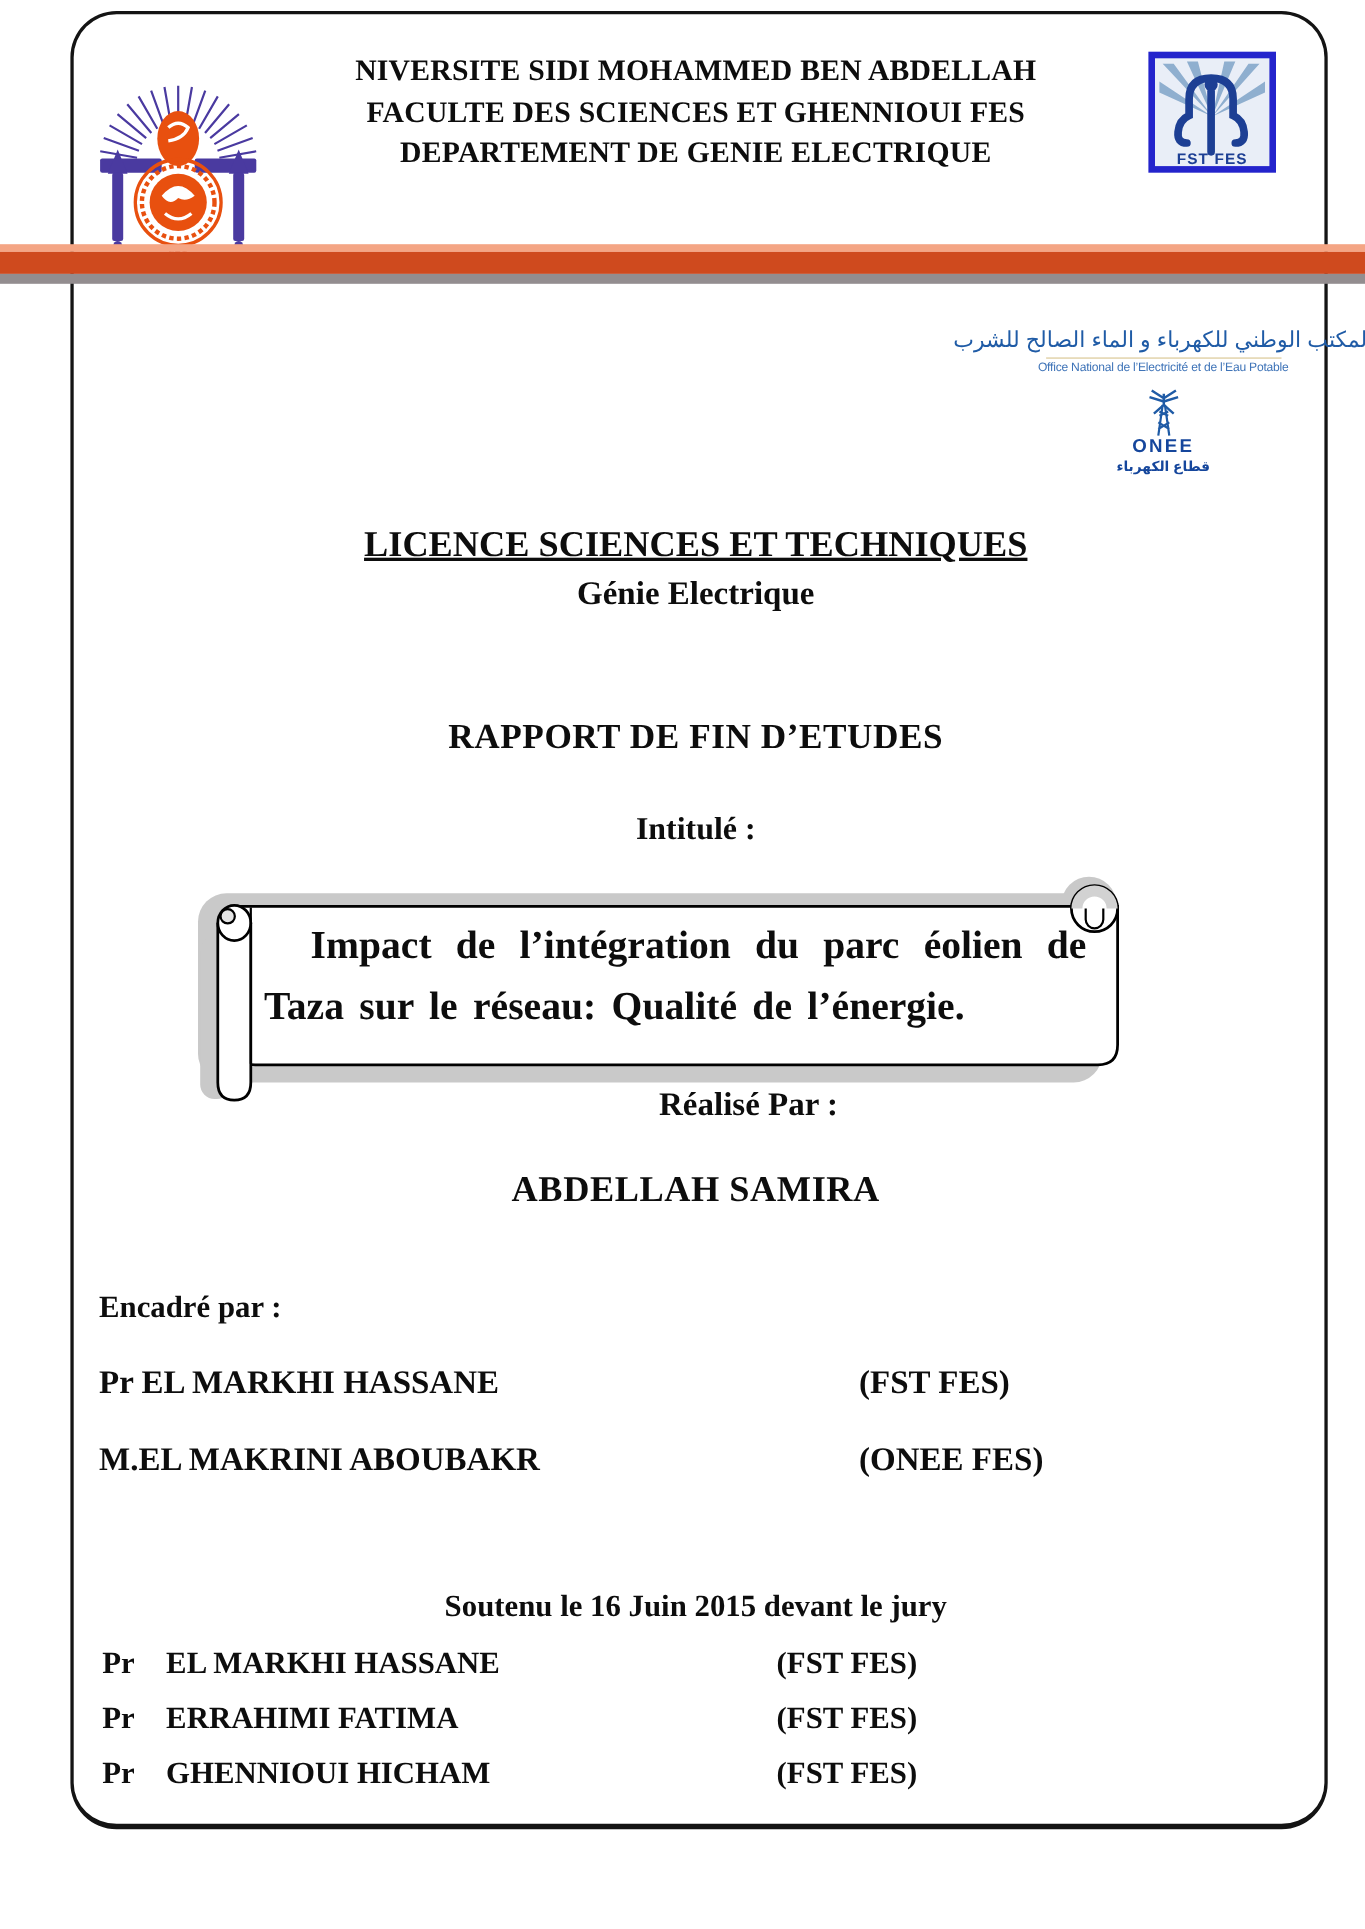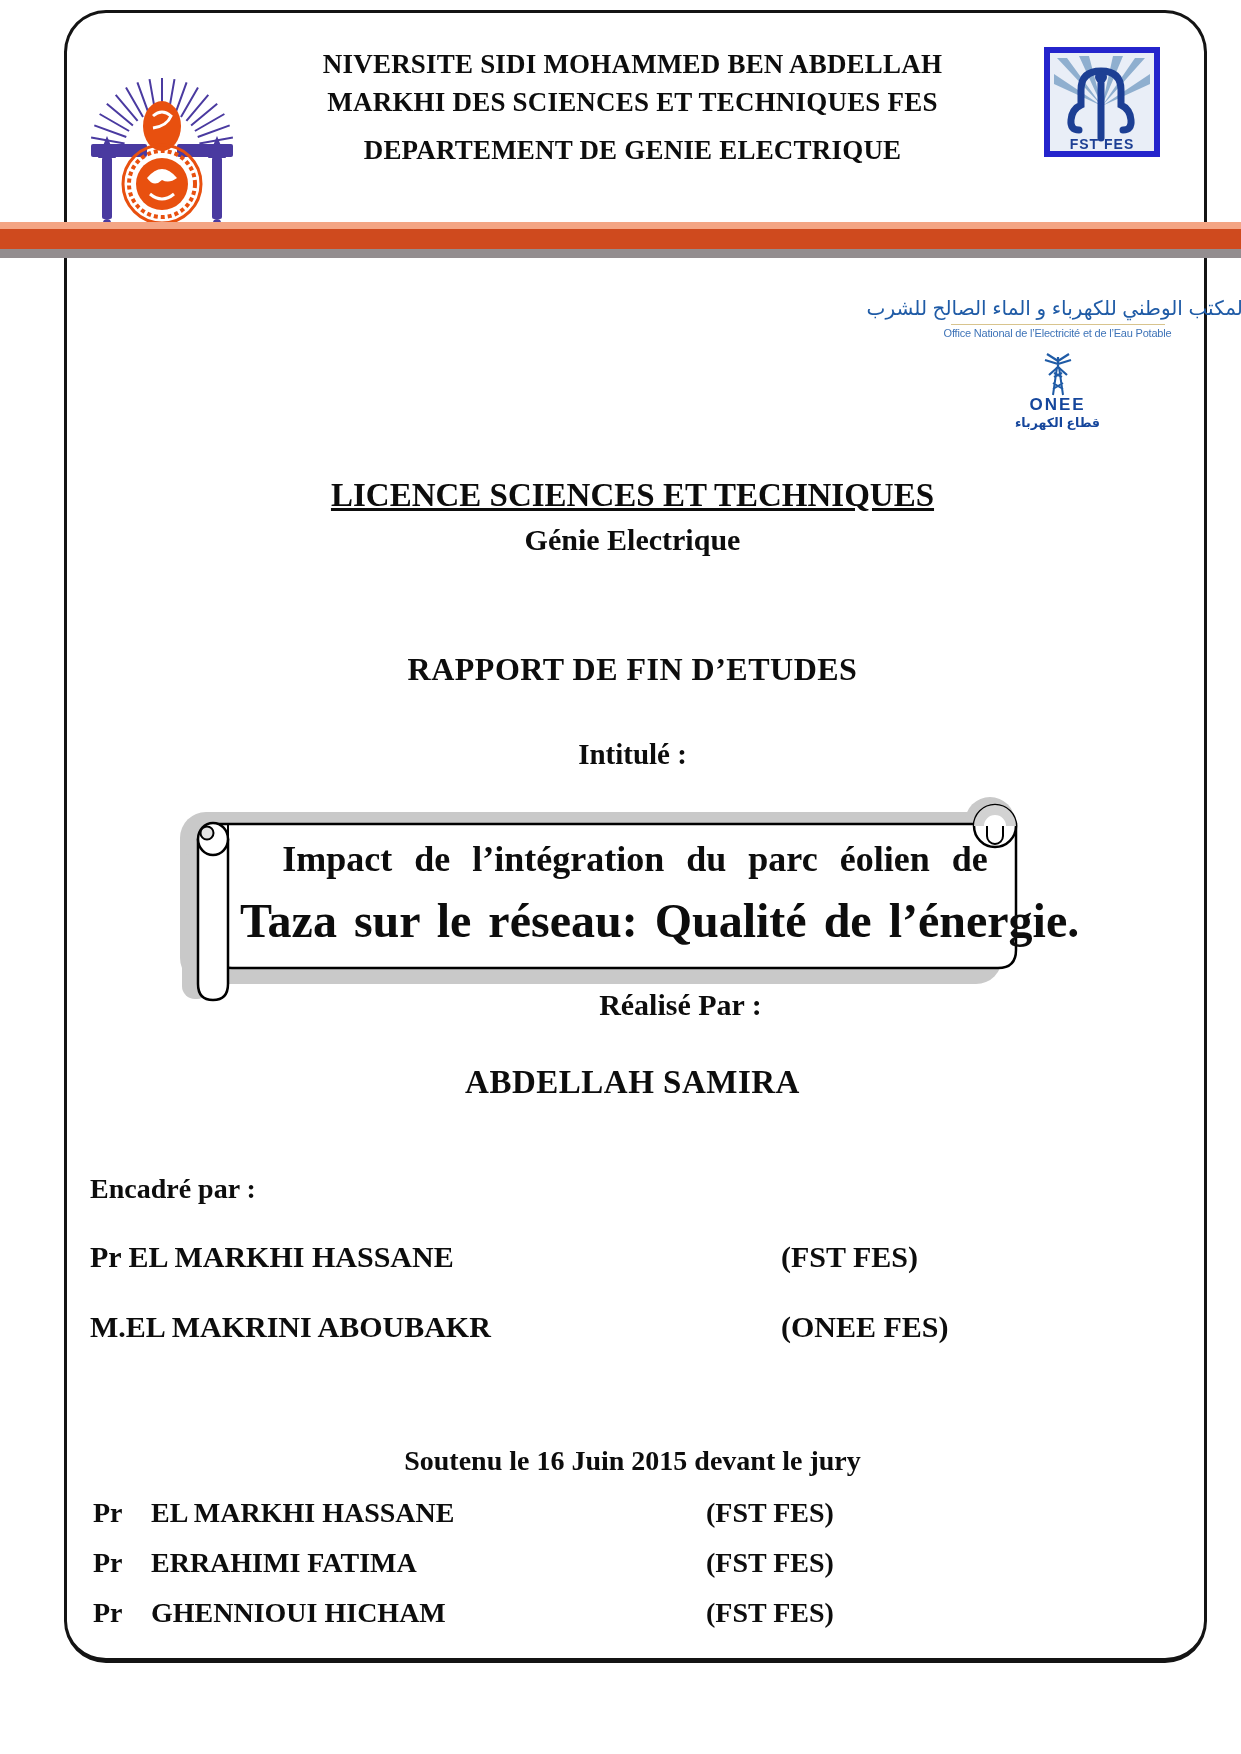--- a/index.html
+++ b/index.html
@@ -27,21 +27,21 @@
   .encadre{left:90px;font-size:28px;text-underline-offset:6px;
            text-decoration-thickness:2px;}
   .sup-name{left:90px;font-size:30px;}
   .sup-affil{left:781px;font-size:30px;}
   .soutenu{font-size:28px;}
   .jury-role{left:93px;font-size:28px;}
   .jury-name{left:151px;font-size:28px;}
   .jury-affil{left:706px;font-size:28px;}
   
   .title-l1{left:245px;width:780px;text-align:center;font-size:36px;word-spacing:13px;}
-  .title-l2{left:240px;font-size:48px;word-spacing:5px;}
+  .title-l2{left:240px;font-size:36px;word-spacing:5px;}
   
   .onee{left:940px;top:296px;width:235px;display:flex;flex-direction:column;align-items:center;
         font-family:"Liberation Sans","DejaVu Sans",sans-serif;}
   .onee-ar{font-size:20px;color:var(--onee-blue);white-space:nowrap;direction:rtl;}
   .onee-div{width:214px;height:1px;background:var(--divider-gold);margin:4px 0 2px 0;}
   .onee-fr{font-size:11px;color:var(--onee-light-blue);white-space:nowrap;letter-spacing:-.2px;}
   .onee-acr{font-size:17px;font-weight:bold;color:var(--onee-navy);letter-spacing:2px;margin-top:-2px;}
   .onee-ar2{font-size:12.5px;font-weight:bold;color:var(--onee-navy);direction:rtl;}
   .pylon{margin-top:12px;}
   
@@ -79,22 +79,22 @@
     <path d="M68,58 q9,-8 18,0 q-4,10 -18,12" stroke="#ffffff" stroke-width="3" fill="none"></path>
     <circle cx="77" cy="126" r="39" fill="#ffffff" class="em-orange-stroke" style="stroke-width:3;"></circle>
     <circle cx="77" cy="126" r="33" class="em-orange-stroke" style="stroke-width:4;stroke-dasharray:4 3;"></circle>
     <circle cx="77" cy="126" r="26" class="em-orange"></circle>
     <path d="M62,120 q15,-18 30,0 q-8,6 -15,2 q-8,8 -15,-2" fill="#ffffff"></path>
     <path d="M65,136 q12,10 24,0" stroke="#ffffff" stroke-width="3" fill="none"></path>
     <text x="77" y="174" text-anchor="middle" style="font:bold 9px 'Liberation Sans',sans-serif;fill:#c03010;">FES</text>
   </svg>
 
   <div class="abs ctr b hdr" style="top:50px;">NIVERSITE SIDI MOHAMMED BEN ABDELLAH</div>
-  <div class="abs ctr b hdr" style="top:88px;">MARKHI DES SCIENCES ET TECHNIQUES FES</div>
-  <div class="abs ctr b hdr" style="top:136px;">DEPARTEMENT DE GENIE ELECTRIQUE</div>
+  <div class="abs ctr b hdr" style="top:88px;">FACULTE DES SCIENCES ET GHENNIOUI FES</div>
+  <div class="abs ctr b hdr" style="top:124px;">DEPARTEMENT DE GENIE ELECTRIQUE</div>
 
   <svg class="abs" style="left:1043px;top:46px;" width="118" height="112" viewBox="0 0 118 112">
     <rect class="fst-frame" x="4" y="4" width="110" height="104"></rect>
     <path class="fst-ray" d="M59,60 L14,12 24,12 Z M59,60 L36,10 46,10 Z M59,60 L70,10 80,10 Z M59,60 L92,12 102,12 Z M59,60 L11,28 11,38 Z M59,60 L107,28 107,38 Z"></path>
     <path class="fst-mono" d="M36,84 Q27,84 28,74 Q29,63 38,59 L38,44 Q38,25 58,25 Q78,25 78,44 L78,59 Q87,63 88,74 Q89,84 80,84"></path>
     <circle cx="58" cy="31" r="6" fill="#1d3f94"></circle>
     <path class="fst-mono" d="M58,37 V92"></path>
     <text class="fst-text" x="59" y="103" text-anchor="middle">FST FES</text>
   </svg>
 

